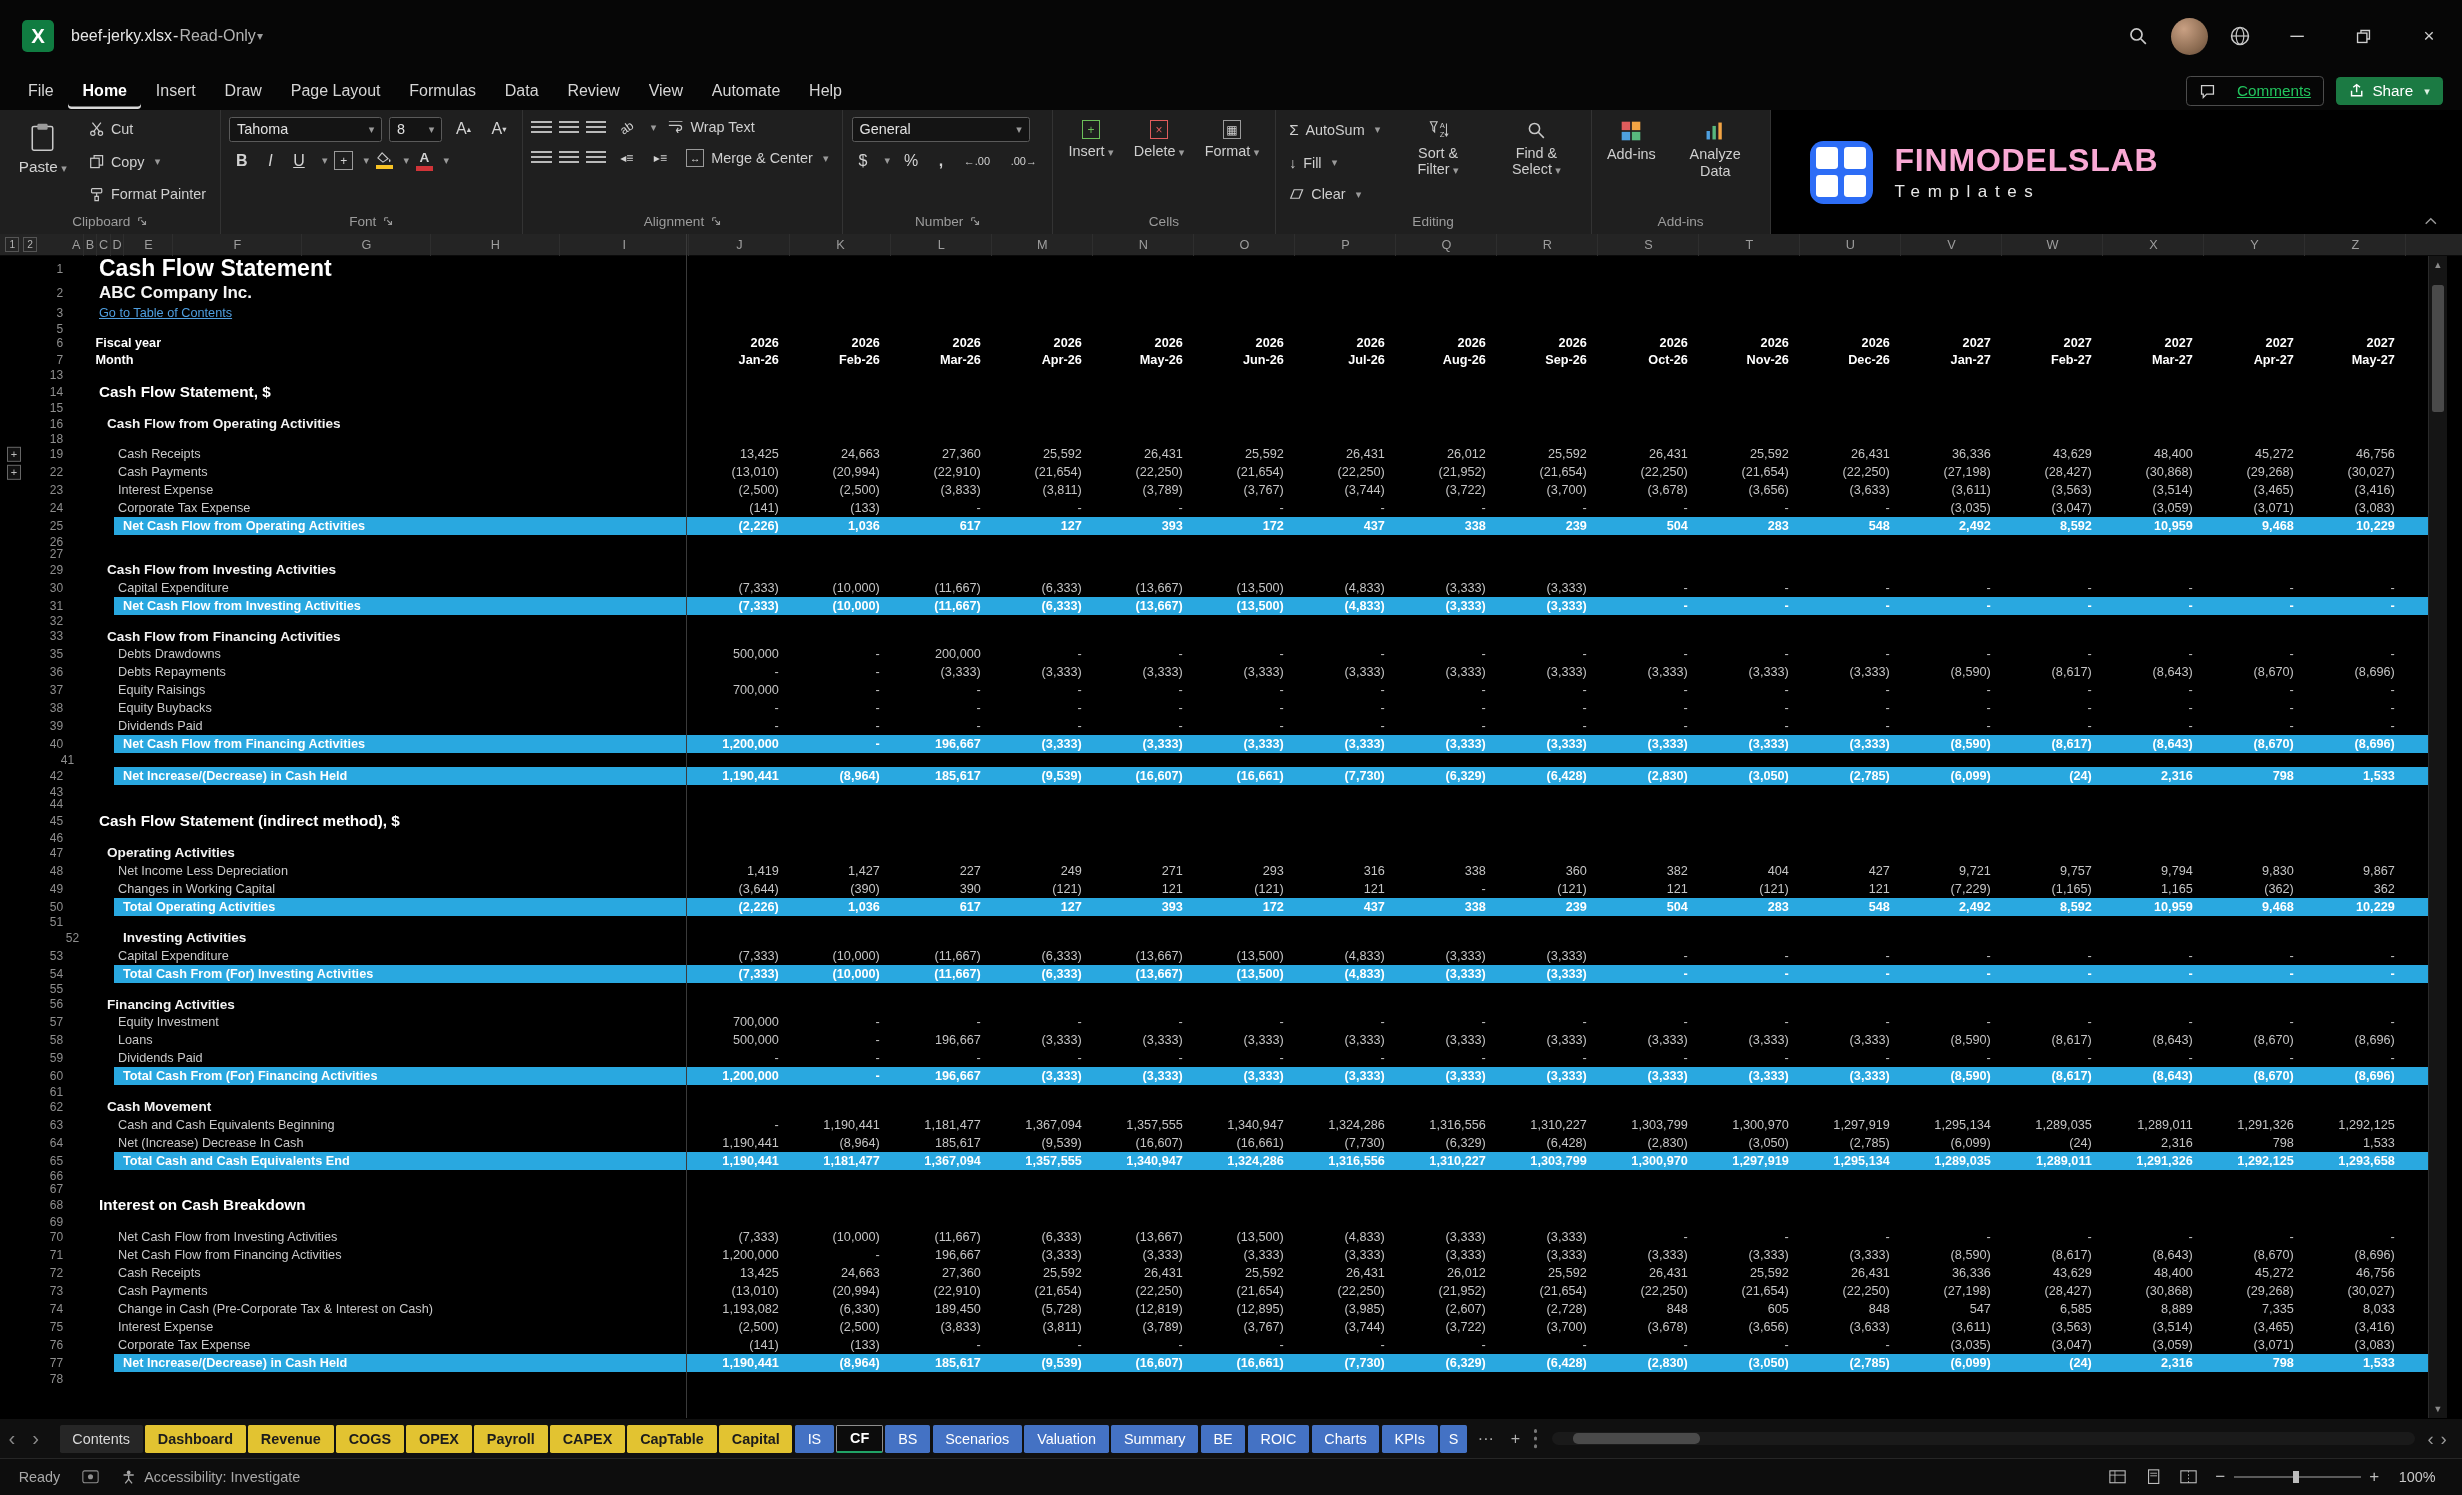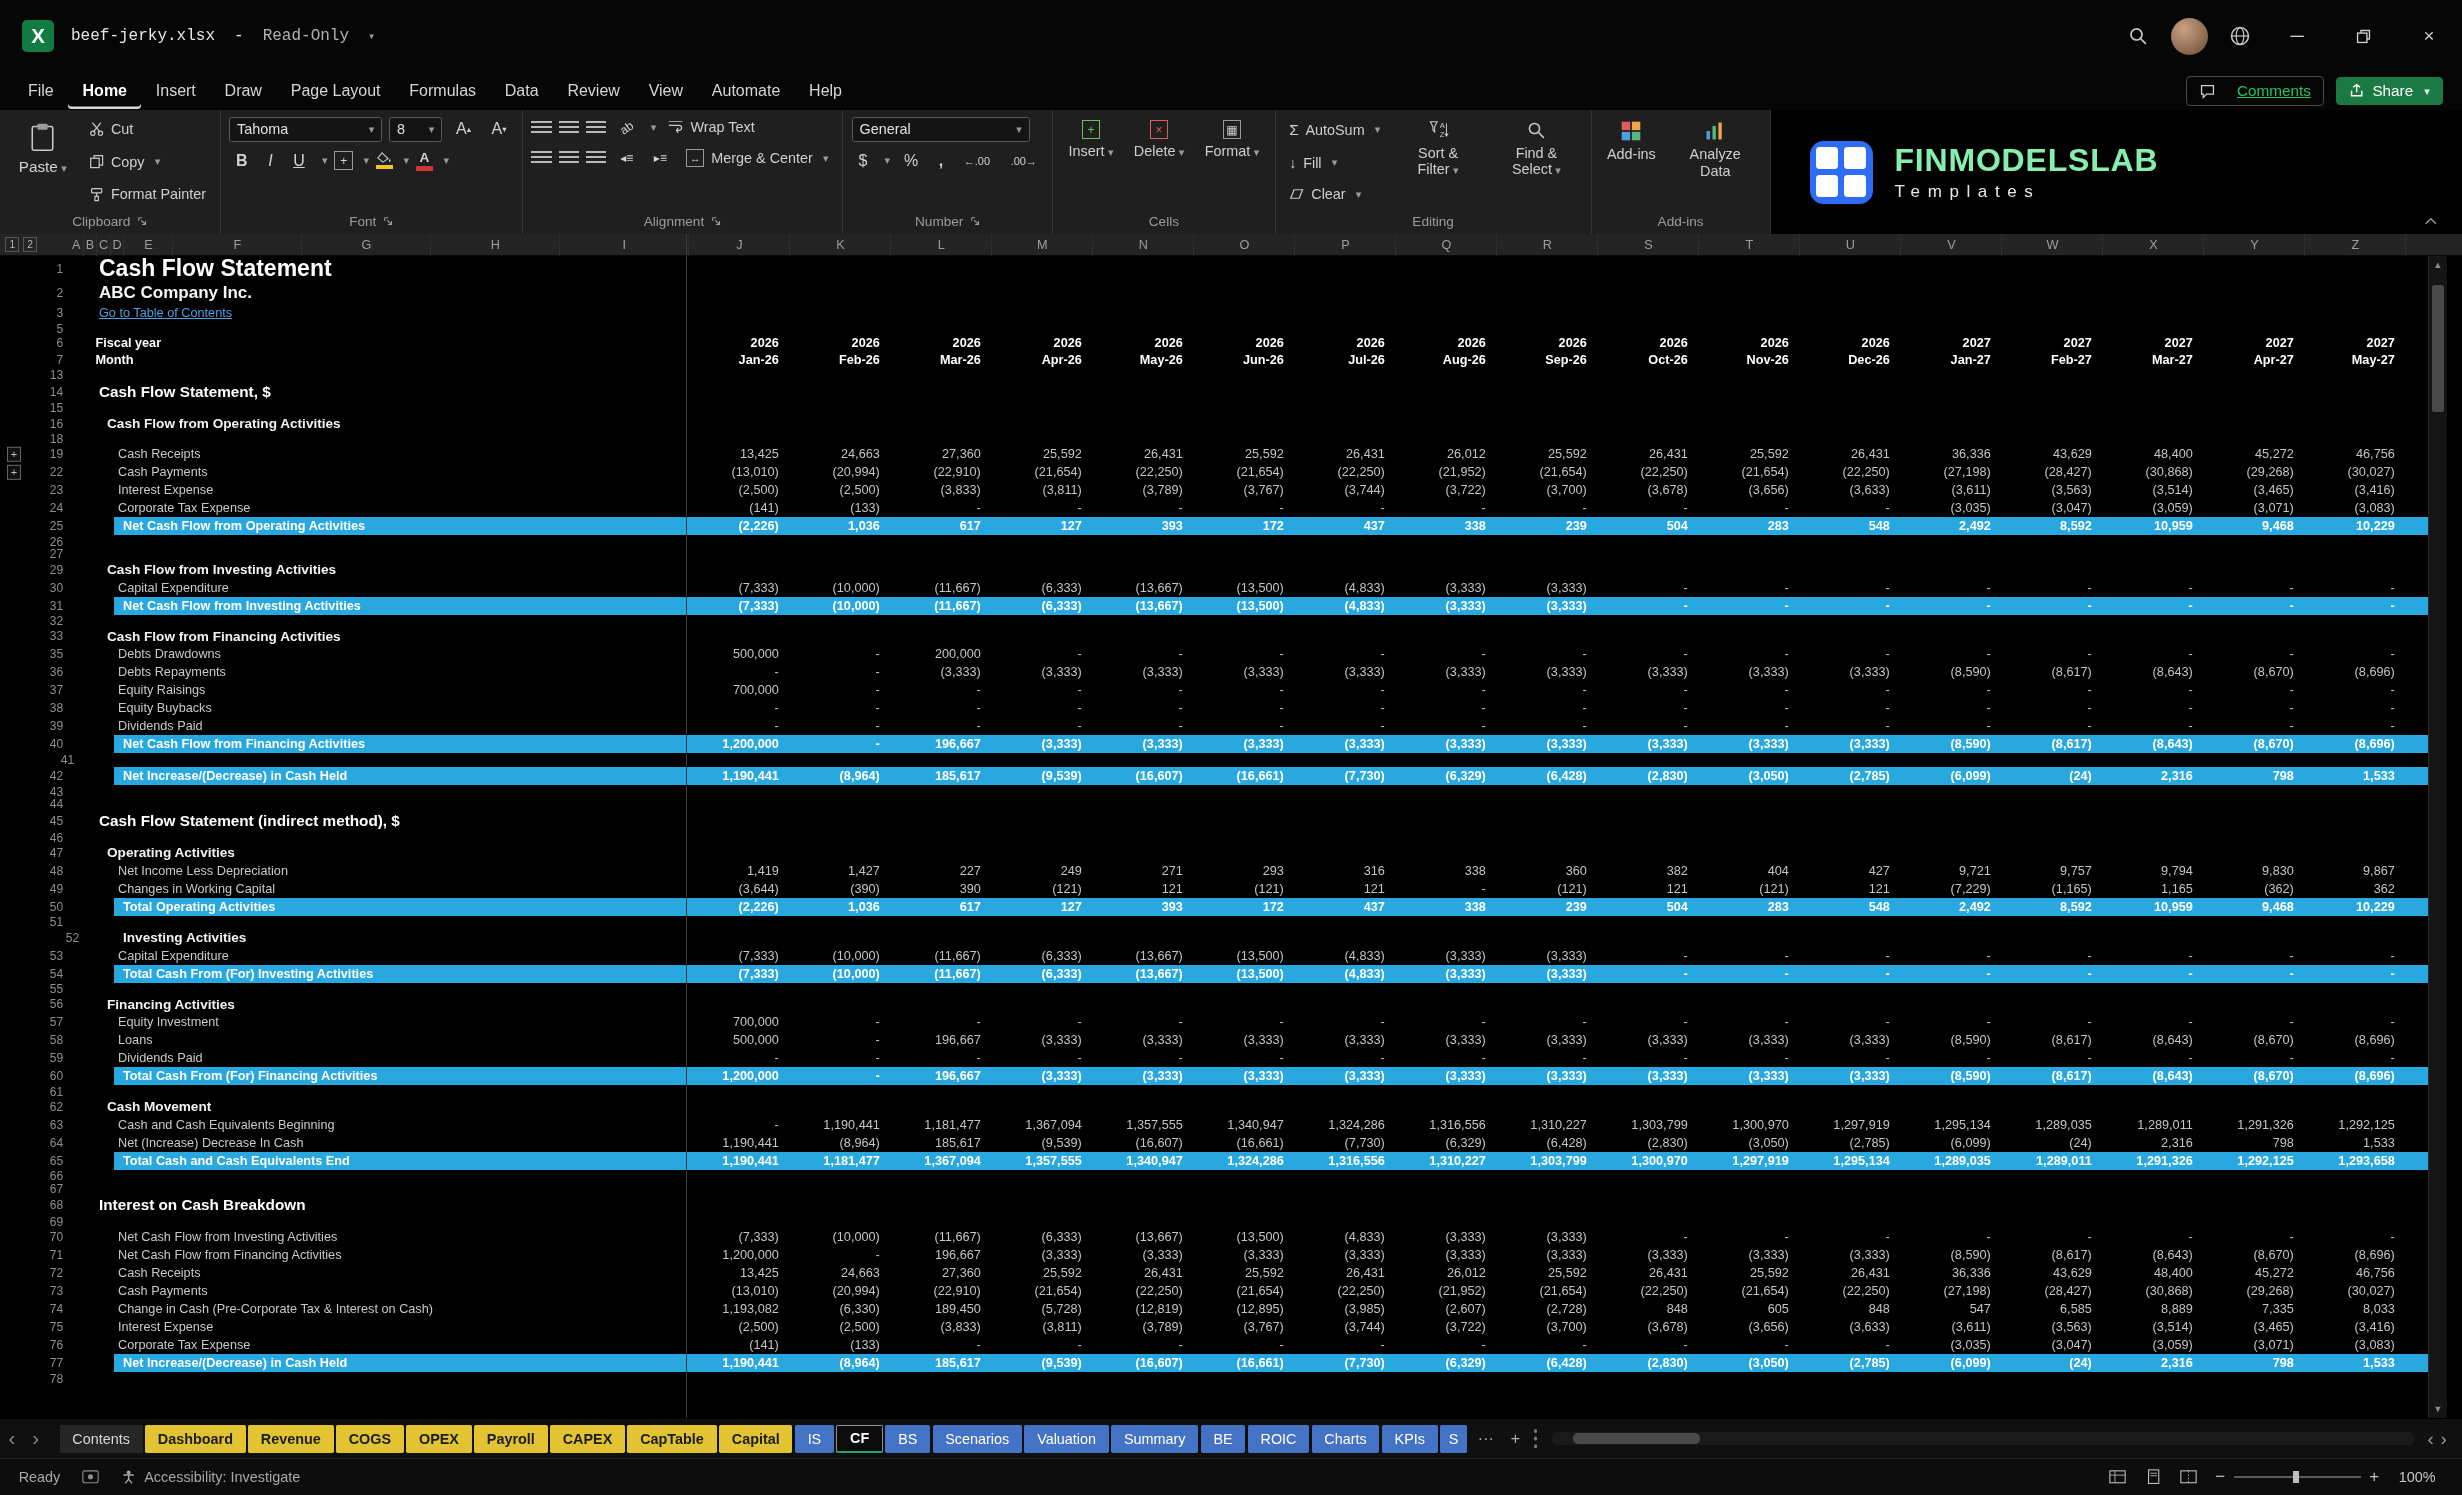--- a/index.html
+++ b/index.html
@@ -2,21 +2,21 @@
 <html style="font-size:13.6px"><head>
 <meta charset="utf-8">
 <style>
   * { box-sizing: border-box; margin:0; padding:0; }
   html,body { width:2462px; height:1495px; background:#000; font-family:"Liberation Sans", sans-serif; overflow:hidden; }
   .app { position:relative; width:2462px; height:1495px; background:#000; color:#d4d4d4; }
 
   
   .titlebar { position:absolute; top:0; left:0; right:0; height:72px; background:#060606; display:flex; align-items:center; }
   .xl-icon { width:32px; height:32px; margin-left:22px; background:#107C41; border-radius:5.1px; color:#fff; font-weight:bold; font-size:20.4px; display:flex; align-items:center; justify-content:center; }
-  .tb-title { margin-left:17px; font-size:16px; color:#e6e6e6; display:flex; align-items:center; gap:19px; white-space:nowrap;font-family:Liberation Mono, monospace; }
+  .tb-title { margin-left:17px; font-size:16px; color:#e6e6e6; display:flex; align-items:center; gap:1px; white-space:nowrap; }
   .tb-mode { color:#b3b3b3; }
   .tb-caret { color:#9a9a9a; font-size:12px; }
   .tb-right { margin-left:auto; display:flex; align-items:center; height:100%; }
   .tb-ic { width:48px; height:48px; display:flex; align-items:center; justify-content:center; }
   .avatar { width:37px; height:37px; border-radius:50%; background:radial-gradient(circle at 35% 30%, #c9a083, #8a6a50 65%, #5d4636); margin:0 8.5px; }
   .wbtn { width:66px; height:72px; display:flex; align-items:center; justify-content:center; color:#cfcfcf; font-size:18.7px; }
 
   
   .menubar { position:absolute; top:72px; left:0; right:0; height:38px; background:#060606; display:flex; align-items:center; padding-left:13.6px; }
   .menu-item { padding:8.5px 14.4px; font-size:16px; color:#d6d6d6; white-space:nowrap; border-radius:3.4px; }
@@ -42,21 +42,21 @@
   .fontcol { display:flex; flex-direction:column; gap:8.5px; }
   .bold-b { font-weight:bold; } .ital-i { font-style:italic; } .und-u { text-decoration:underline; }
   .cbar { display:inline-block; width:17px; height:4.2px; margin-top:1.7px; }
   .stk { display:flex; flex-direction:column; align-items:center; line-height:1; }
   .alic { width:20.4px; height:13.6px; background:repeating-linear-gradient(to bottom,#b9b9b9 0 1.7px,transparent 1.7px 5.1px); }
   .sq-ic { width:18.7px; height:18.7px; border:0.8px solid #9a9a9a; display:flex; align-items:center; justify-content:center; font-size:12px; }
   .brand-zone { flex:1; background:#000; display:flex; align-items:center; padding-left:39px; position:relative; }
   .brand-ic { width:63px; height:63px; background:#2D6DF6; border-radius:13.6px; display:grid; grid-template-columns:22px 22px; grid-template-rows:22px 22px; gap:6px; align-content:center; justify-content:center; }
   .brand-ic span { background:#fff; border-radius:3.4px; }
   .brand-txt { margin-left:22px; }
-  .brand-name { font-size:32px; font-weight:bold; color:#86efac; letter-spacing:0.8px; }
+  .brand-name { font-size:32px; font-weight:bold; color:#f9a8d4; letter-spacing:0.8px; }
   .brand-tag { font-size:17px; color:#e8e8e8; letter-spacing:7.6px; margin-top:3.4px; }
   .collapse-rb { position:absolute; right:24px; bottom:8.5px; color:#9a9a9a; }
 
   
   .sheet-area { position:absolute; top:234px; left:0; right:0; bottom:77px; background:#000; }
   .col-header-row { height:22px; display:flex; background:#242424; border-bottom:0.8px solid #0a0a0a; }
   .corner { width:70px; display:flex; align-items:center; gap:3.4px; padding-left:5.1px; }
   .lvl { width:14.4px; height:15.3px; border:0.8px solid #555; color:#b5b5b5; font-size:10.2px; display:flex; align-items:center; justify-content:center; }
   .col-headers { display:flex; }
   .col-h { height:22px; font-size:12.7px; color:#9e9e9e; display:flex; align-items:center; justify-content:center; border-right:0.8px solid #2e2e2e; overflow:hidden; }

